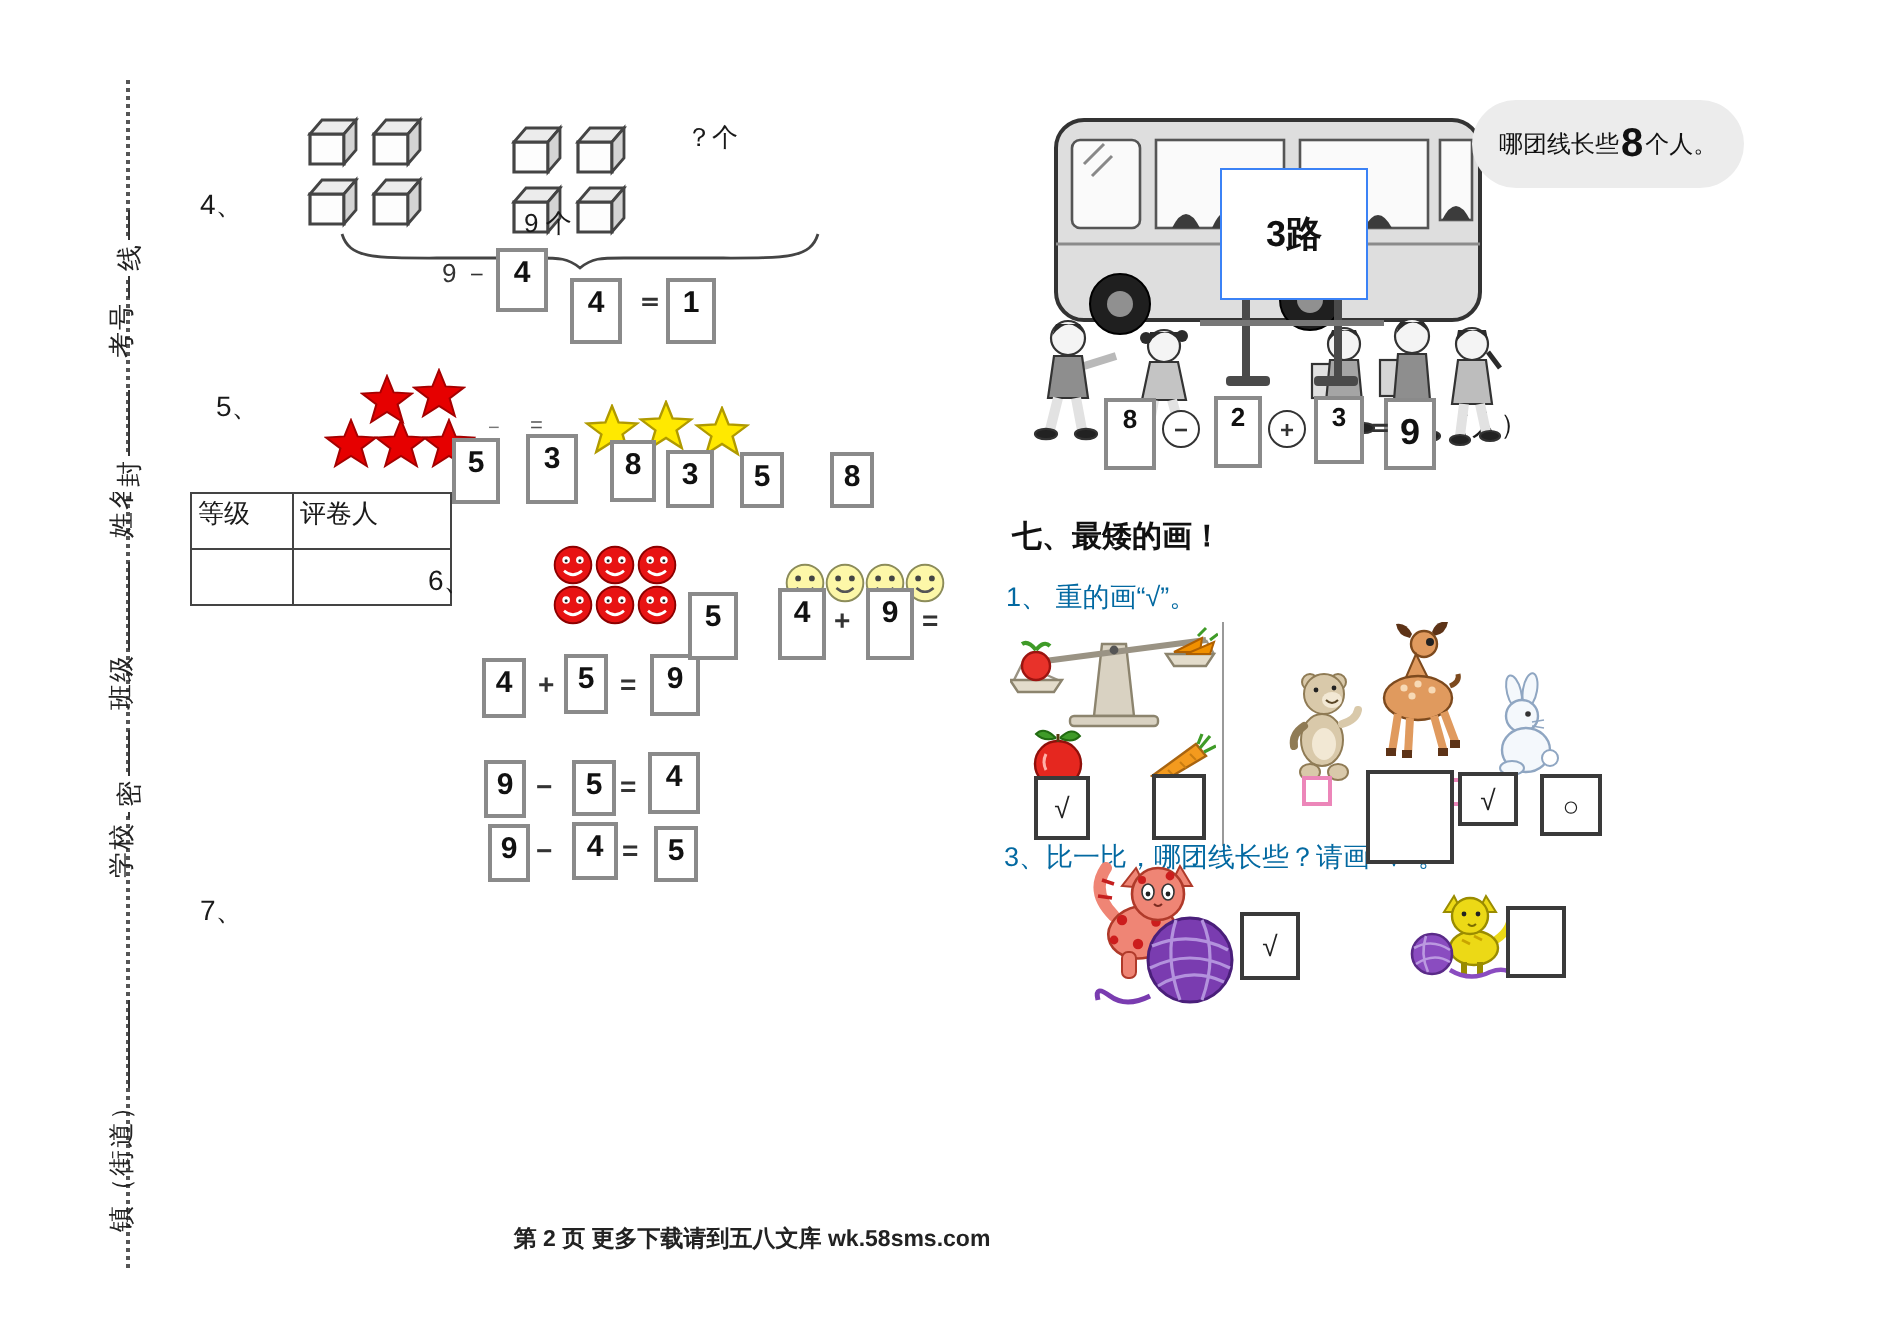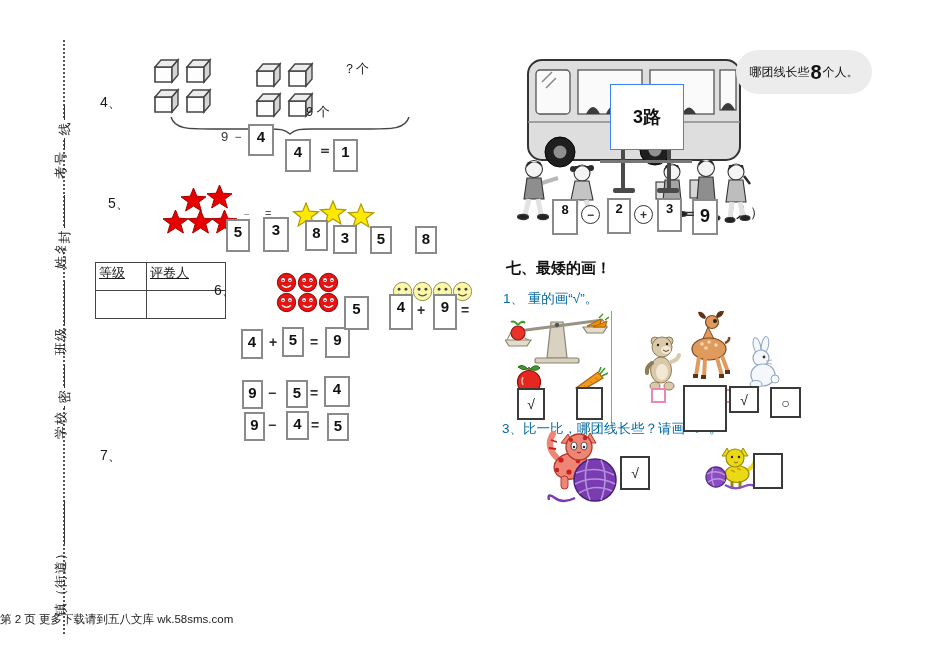--- a/index.html
+++ b/index.html
@@ -50,22 +50,22 @@
              font-family:"Liberation Sans","DejaVu Sans",sans-serif;}
   .busign{position:absolute;background:#fff;border:1px solid #3b82f6;box-sizing:border-box;
           display:flex;align-items:center;justify-content:center;font-size:18px;font-weight:700;
           color:#111;z-index:4;}
   .post{position:absolute;background:#4a4a4a;z-index:3;}
   .bubble{position:absolute;background:#ececec;border-radius:22px;display:flex;align-items:center;
           justify-content:center;z-index:2;white-space:nowrap;}
   .bubble .small{font-size:12px;color:#111;}
   .bubble .big{font-size:20px;font-weight:600;color:#111;margin:0 1px;}
   .divider{position:absolute;border-left:1.5px solid #999;}
-  .footer{position:absolute;left:0;top:612px;width:752px;text-align:left;
-          font-size:11.5px;color:#222;}
+  .footer{position:absolute;left:0;top:612px;width:752px;text-align:center;
+          font-size:11.5px;color:#222;font-weight:bold;}
   .head7{position:absolute;font-size:15px;font-weight:700;color:#111;white-space:nowrap;}
   .sub7{position:absolute;font-size:13.5px;color:#0369a1;white-space:nowrap;z-index:0;}
 </style>
 </head>
 <body>
 
 <div id="canvas">
 
   <div class="sealline"></div>
   <div class="vlabel" style="left:52px;top:142px;"><span>考号</span><span class="ul"></span></div>
@@ -122,21 +122,21 @@
     <path d="M20 10 L26 3 v15 L20 25 z" fill="#d4d4d4" stroke="#444" stroke-width="1.4"></path>
   </svg>
 
   <svg width="30" height="28" viewBox="0 0 30 28">
     <path d="M3 10 h17 v15 h-17 z" fill="#fdfdfd" stroke="#444" stroke-width="1.6"></path>
     <path d="M3 10 L9 3 h17 L20 10 z" fill="#ececec" stroke="#444" stroke-width="1.4"></path>
     <path d="M20 10 L26 3 v15 L20 25 z" fill="#d4d4d4" stroke="#444" stroke-width="1.4"></path>
   </svg>
 </div>
   <div class="txt" style="left:343px;top:60px;font-size:13px;">？个</div>
-  <div class="txt" style="left:262px;top:103px;font-size:13px;margin-left:44px;">9 个</div>
+  <div class="txt" style="left:262px;top:103px;font-size:13px;">9 个</div>
   <svg class="abs" style="left:168px;top:114px;" width="244" height="22" viewBox="0 0 244 22">
     <path d="M3 3 C7 16 20 15 58 15 L100 15 C112 15 116 15 122 20 C128 15 132 15 144 15 L186 15 C224 15 237 16 241 3" fill="none" stroke="#444" stroke-width="1.4"></path>
   </svg>
   <div class="txt" style="left:221px;top:128px;font-size:13px;color:#333;">9 －</div>
   <div class="nbox" style="left:248px;top:124px;width:26px;height:32px;">4</div>
   <div class="nbox" style="left:285px;top:139px;width:26px;height:33px;">4</div>
   <div class="op" style="left:318px;top:142px;">＝</div>
   <div class="nbox" style="left:333px;top:139px;width:25px;height:33px;">1</div>
 
   <div class="txt" style="left:108px;top:195px;font-size:14px;">5、</div>
@@ -176,21 +176,21 @@
 </div>
   <div class="txt" style="left:244px;top:209px;font-size:10px;color:#777;">−</div>
   <div class="txt" style="left:265px;top:207px;font-size:11px;color:#555;">=</div>
   <div class="nbox" style="left:226px;top:219px;width:24px;height:33px;">5</div>
   <div class="nbox" style="left:263px;top:217px;width:26px;height:35px;">3</div>
   <div class="nbox" style="left:305px;top:220px;width:23px;height:31px;">8</div>
   <div class="nbox" style="left:333px;top:225px;width:24px;height:29px;">3</div>
   <div class="nbox" style="left:370px;top:226px;width:22px;height:28px;">5</div>
   <div class="nbox" style="left:415px;top:226px;width:22px;height:28px;">8</div>
 
-  <table class="gtable" style="left:95px;top:262px;text-decoration:underline;">
+  <table class="gtable" style="left:95px;top:246px;">
     <tbody>
         <tr>
       <td style="width:44px;height:25px;">等级</td>
       <td style="width:72px;">评卷人</td>
     </tr>
     <tr>
       <td style="height:25px;"></td>
       <td></td>
     </tr>
   </tbody>

